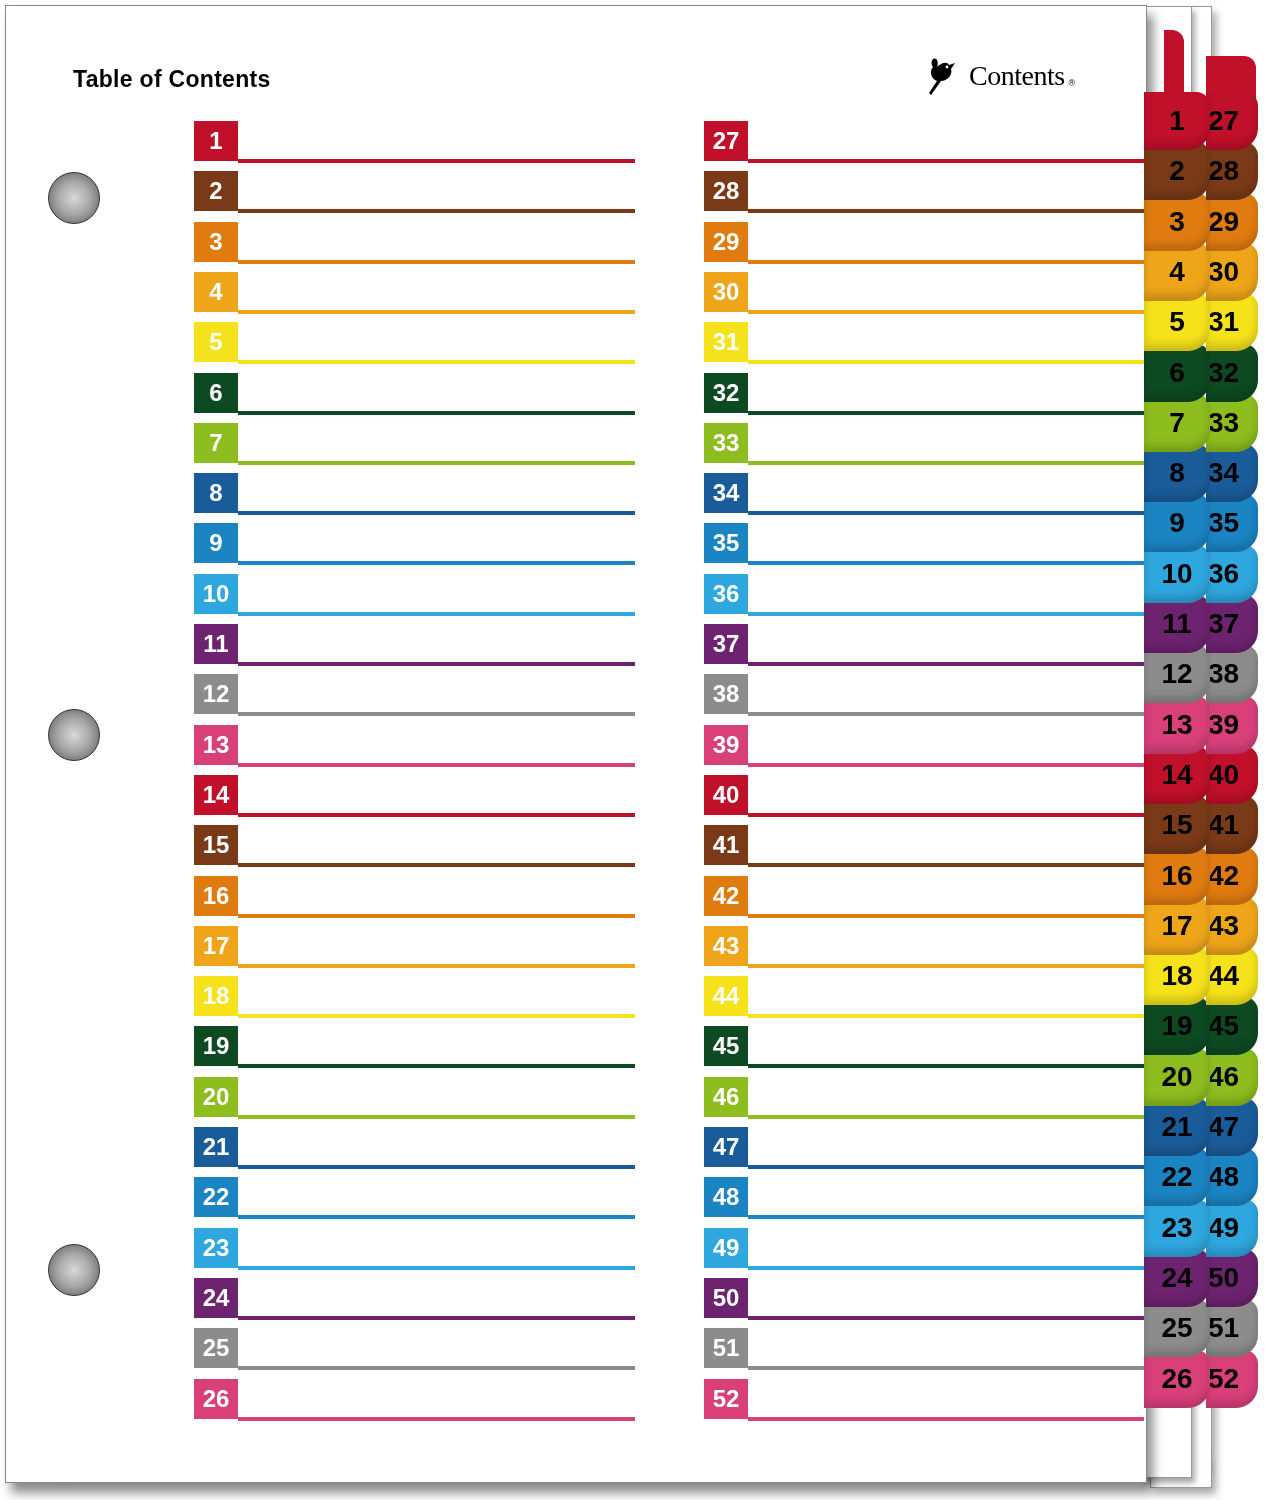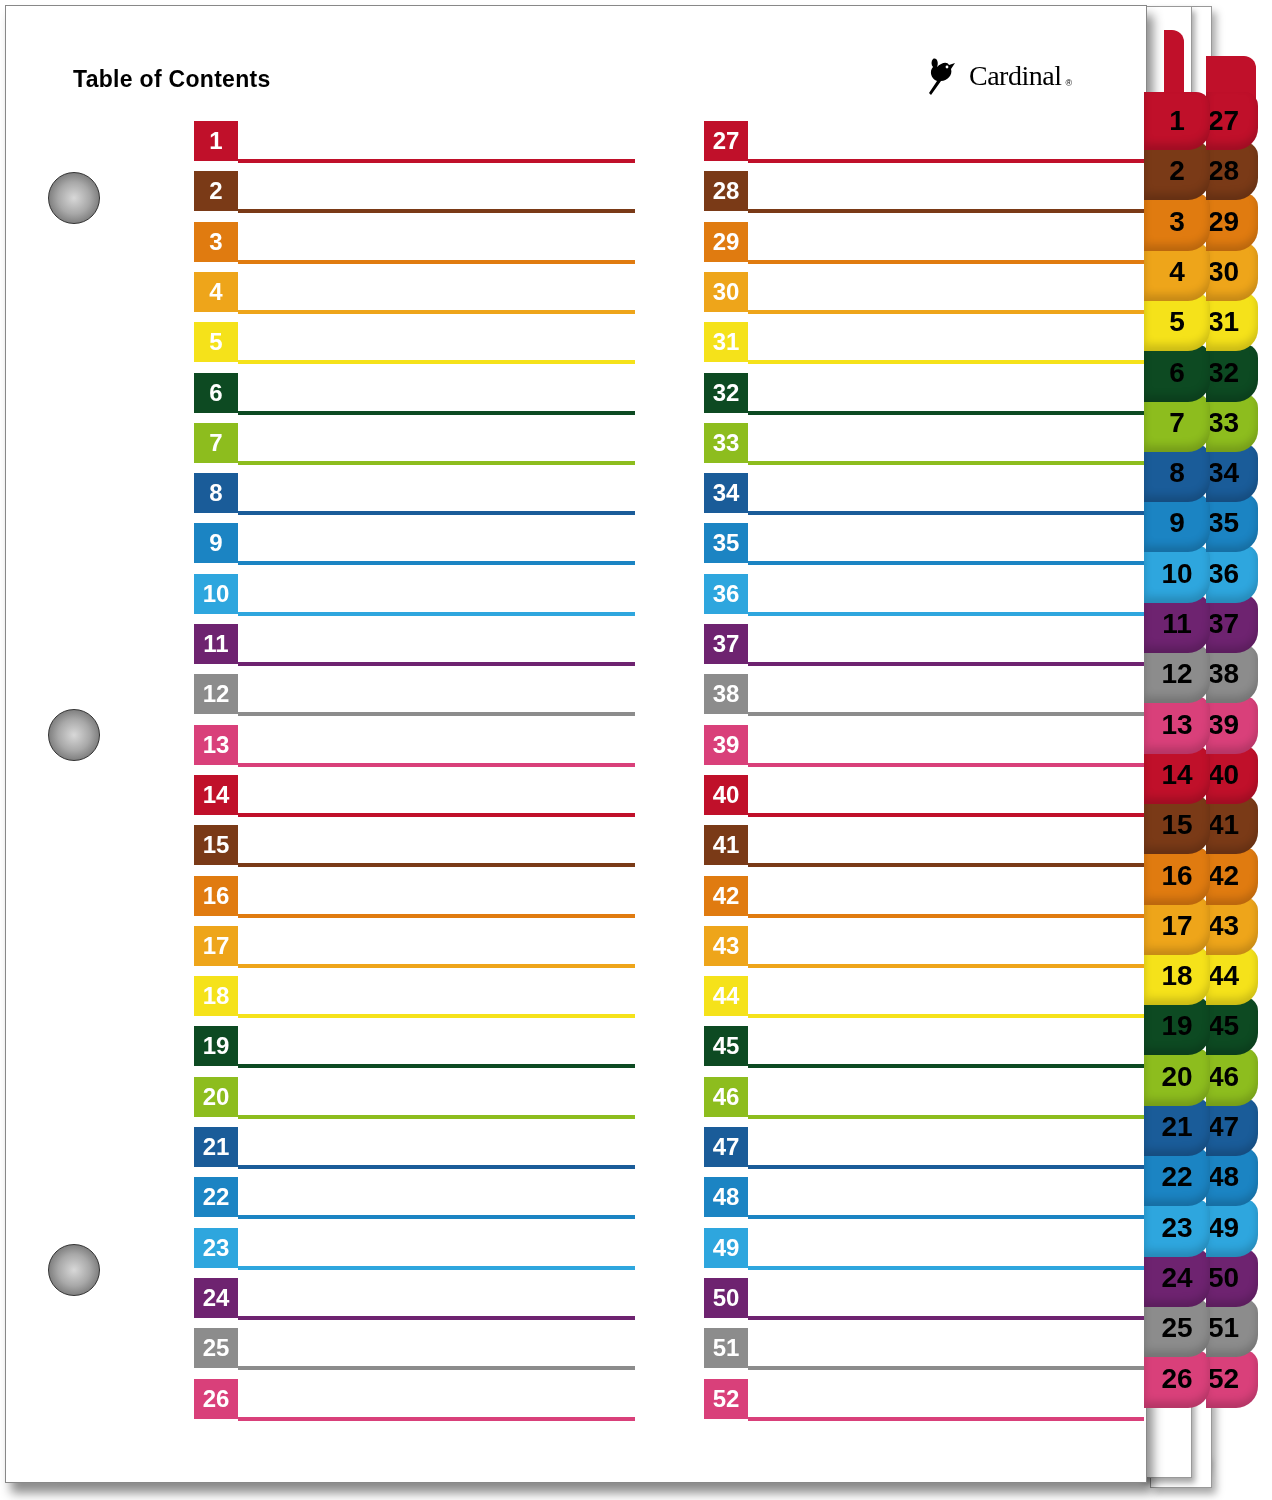--- a/index.html
+++ b/index.html
@@ -29,21 +29,21 @@
 
 <div class="page"></div>
 
 <div class="title">Table of Contents</div>
 
 <div class="logo">
   <svg width="40" height="42" viewBox="0 0 40 42">
     <path d="M8 4 C12 2,14 8,12 12 C16 8,22 6,24 10 L30 8 L26 14 C28 20,22 26,16 26 L6 40 L4 38 L12 26 C6 24,4 16,8 12 C6 10,6 6,8 4 Z" fill="#000"></path>
     <circle cx="22" cy="12" r="1.4" fill="#fff"></circle>
   </svg>
-  <span class="brand">Cardinal</span>
+  <span class="brand">Contents</span>
   <span class="reg">®</span>
 </div>
 
 <div class="hole" style="top:172px"></div>
 <div class="hole" style="top:709px"></div>
 <div class="hole" style="top:1244px"></div>
 
 <div id="leftcol">
     <div class="row" style="left: 194px; top: 121px; width: 441px;">
       <div class="num" style="background: rgb(192, 16, 42);">1</div>

